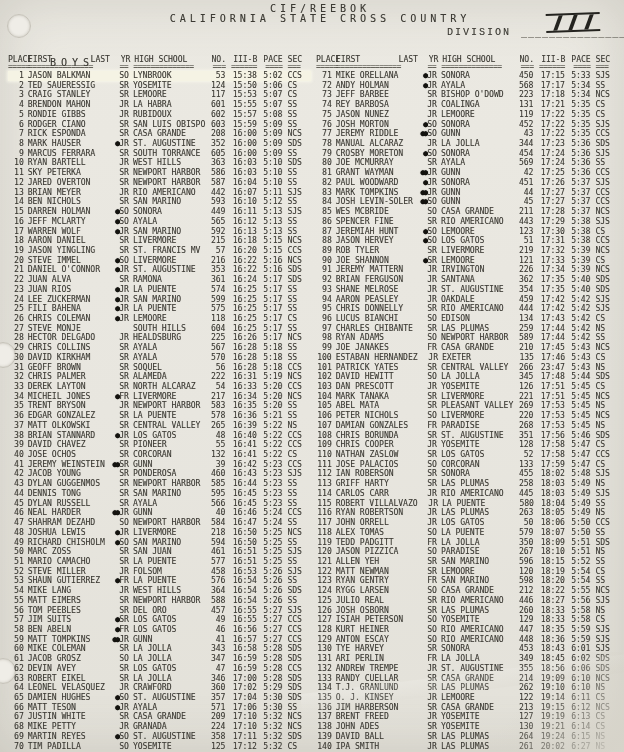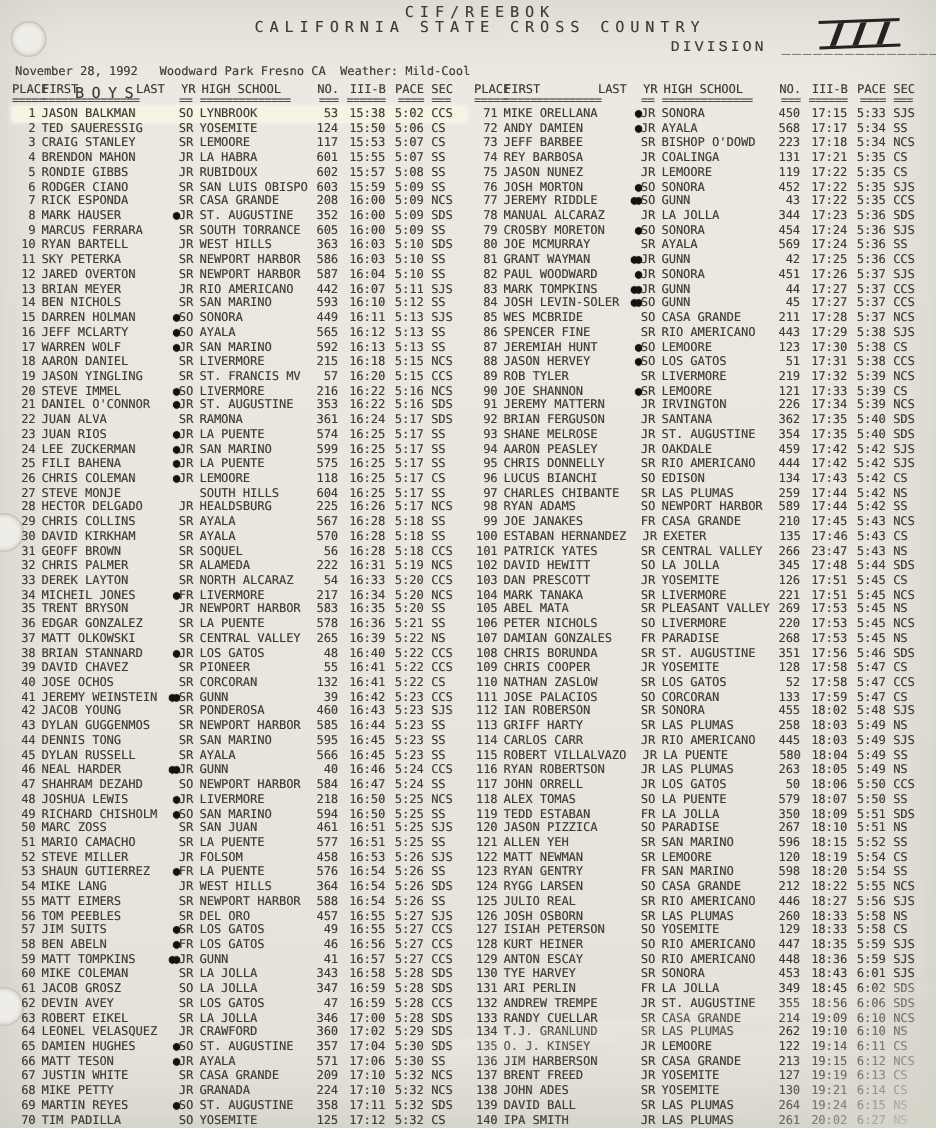--- a/index.html
+++ b/index.html
@@ -74,21 +74,20 @@
   <div class="txt title-line" id="t1">CIF/REEBOK</div>
 
   <div class="txt" id="division">DIVISION</div>
   <div class="txt" id="div-underscores">________________</div>
   <div class="numeral" aria-label="III">
       <i></i>
       <i></i>
       <i></i>
     </div>
 
-  <div class="txt" id="meta">November 28, 1992   Woodward Park Fresno CA  Weather: Mild-Cool</div>
 
   <div class="col" id="col-left">
       <div class="row head">
         <span class="c c-place">PLACE</span>
         <span class="c c-name">FIRST        LAST</span>
         <span class="c c-mark"></span>
         <span class="c c-yr">YR</span>
         <span class="c c-school">HIGH SCHOOL</span>
         <span class="c c-no">NO.</span>
         <span class="c c-time">III-B</span>
@@ -906,21 +905,21 @@
         <span class="c c-mark">●</span>
         <span class="c c-yr">JR</span>
         <span class="c c-school">SONORA</span>
         <span class="c c-no">450</span>
         <span class="c c-time">17:15</span>
         <span class="c c-pace">5:33</span>
         <span class="c c-sec">SJS</span>
       </div>
       <div class="row">
         <span class="c c-place">72</span>
-        <span class="c c-name">ANDY DAMIEN</span>
+        <span class="c c-name">ANDY HOLMAN</span>
         <span class="c c-mark">●</span>
         <span class="c c-yr">JR</span>
         <span class="c c-school">AYALA</span>
         <span class="c c-no">568</span>
         <span class="c c-time">17:17</span>
         <span class="c c-pace">5:34</span>
         <span class="c c-sec">SS</span>
       </div>
       <div class="row">
         <span class="c c-place">73</span>
@@ -1423,21 +1422,21 @@
         <span class="c c-mark"></span>
         <span class="c c-yr">SO</span>
         <span class="c c-school">LA PUENTE</span>
         <span class="c c-no">579</span>
         <span class="c c-time">18:07</span>
         <span class="c c-pace">5:50</span>
         <span class="c c-sec">SS</span>
       </div>
       <div class="row">
         <span class="c c-place">119</span>
-        <span class="c c-name">TEDD ESTABAN</span>
+        <span class="c c-name">TEDD PADGITT</span>
         <span class="c c-mark"></span>
         <span class="c c-yr">FR</span>
         <span class="c c-school">LA JOLLA</span>
         <span class="c c-no">350</span>
         <span class="c c-time">18:09</span>
         <span class="c c-pace">5:51</span>
         <span class="c c-sec">SDS</span>
       </div>
       <div class="row">
         <span class="c c-place">120</span>

